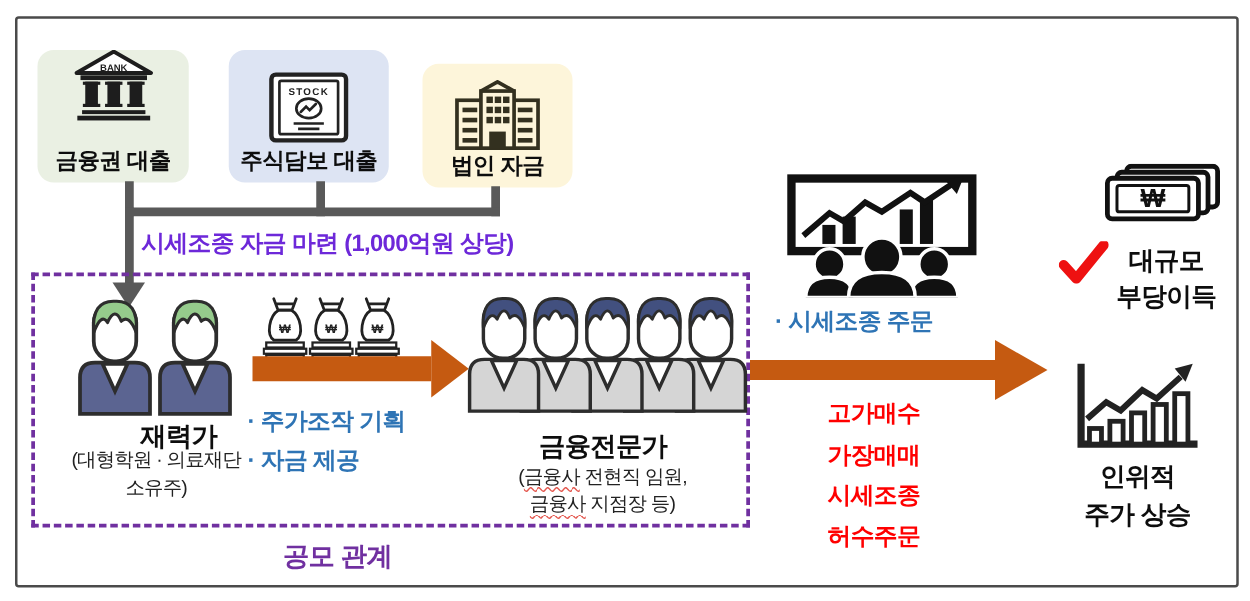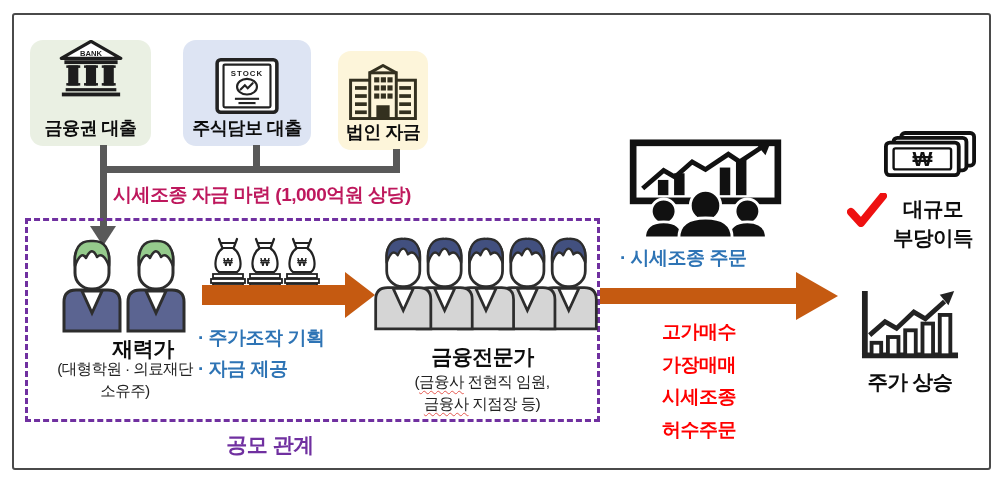--- a/index.html
+++ b/index.html
@@ -4,21 +4,21 @@
 <style>
   html,body{margin:0;padding:0;background:#fff;}
   #stage{position:relative;width:1000px;height:481px;background:#fff;overflow:hidden;
          font-family:"Liberation Sans","DejaVu Sans",sans-serif;color:#111;}
   .abs{position:absolute;}
   #frame{left:12px;top:13px;width:975px;height:453px;border:2px solid #4a4a4a;border-radius:3px;}
   .srcbox{display:flex;flex-direction:column;align-items:center;justify-content:flex-end;
           border-radius:13px;padding-bottom:6px;box-sizing:border-box;}
   .srcbox .lbl{font-weight:800;font-size:18px;letter-spacing:-0.5px;color:#0d0d0d;white-space:nowrap;}
   .gray{background:#595959;}
-  .rednote{color:#be185d;font-weight:800;font-size:19px;white-space:nowrap;letter-spacing:-0.5px;text-align:right;}
+  .rednote{color:#6d28d9;font-weight:800;font-size:19px;white-space:nowrap;letter-spacing:-0.5px;text-align:right;}
   #dashedbox{border:3px dashed #7030a0;}
   .title-k{font-weight:800;font-size:21px;color:#0d0d0d;text-align:center;letter-spacing:-0.5px;}
   .sub-k{font-size:15.5px;color:#222;text-align:center;line-height:22px;letter-spacing:-0.6px;white-space:nowrap;}
   .bluetxt{color:#2e74b5;font-weight:800;font-size:19px;line-height:31px;letter-spacing:-0.5px;white-space:nowrap;}
   .redlist{color:#ff0000;font-weight:800;font-size:19px;line-height:32.5px;letter-spacing:-0.5px;}
   .purple-lbl{color:#7030a0;font-weight:800;font-size:21px;letter-spacing:-0.5px;white-space:nowrap;}
   .big-k{font-weight:800;font-size:20.5px;line-height:29px;color:#0d0d0d;text-align:center;letter-spacing:-0.5px;white-space:nowrap;}
   .wavy{text-decoration-line:underline;text-decoration-style:wavy;text-decoration-color:#e4584f;
         text-decoration-thickness:1px;text-underline-offset:3px;}
   .arrow-shaft{background:#c55a11;}
@@ -58,21 +58,21 @@
       <rect x="12" y="10" width="66" height="60" rx="2" fill="none" stroke="#222" stroke-width="3"></rect>
       <text x="45" y="26" font-size="11" font-weight="bold" letter-spacing="1.5" fill="#222" text-anchor="middle">STOCK</text>
       <ellipse cx="45" cy="41" rx="14" ry="11" fill="none" stroke="#222" stroke-width="3"></ellipse>
       <polyline points="36,45 42,39 46,43 53,36" fill="none" stroke="#222" stroke-width="3" stroke-linecap="round"></polyline>
       <line x1="28" y1="58" x2="62" y2="58" stroke="#222" stroke-width="3"></line>
       <line x1="33" y1="64" x2="57" y2="64" stroke="#222" stroke-width="3"></line>
     </svg>
     <div class="lbl">주식담보 대출</div>
   </div>
 
-  <div class="abs srcbox" style="left:338px;top:51px;width:90px;height:99px;background:#fdf5da;">
+  <div class="abs srcbox" style="left:338px;top:51px;width:120px;height:99px;background:#fdf5da;">
     <svg width="76" height="56" viewBox="0 0 100 76">
       <rect x="6" y="22" width="28" height="52" fill="none" stroke="#33301f" stroke-width="4"></rect>
       <rect x="66" y="22" width="28" height="52" fill="none" stroke="#33301f" stroke-width="4"></rect>
       <g fill="#33301f">
         <rect x="12" y="30" width="16" height="5"></rect>
           <rect x="12" y="41" width="16" height="5"></rect>
           <rect x="12" y="52" width="16" height="5"></rect>
           <rect x="12" y="63" width="16" height="5"></rect>
         <rect x="72" y="30" width="16" height="5"></rect>
           <rect x="72" y="41" width="16" height="5"></rect>
@@ -235,15 +235,16 @@
       <rect x="14" y="56" width="10" height="13"></rect>
       <rect x="31" y="50" width="11" height="19"></rect>
       <rect x="49" y="43" width="11" height="26"></rect>
       <rect x="67" y="36" width="11" height="33"></rect>
       <rect x="85" y="27" width="11" height="42"></rect>
     </g>
     <polyline points="12,48 28,34 40,41 58,24 70,31 90,13" fill="none" stroke="#222" stroke-width="5"></polyline>
     <polygon points="100,2 85,6 94,17" fill="#222"></polygon>
   </svg>
   <div class="abs big-k" style="left:850px;top:367px;width:120px;line-height:30px;">
+    <div>인위적</div>
     <div>주가 상승</div>
   </div>
 </div>
 
 </body></html>

